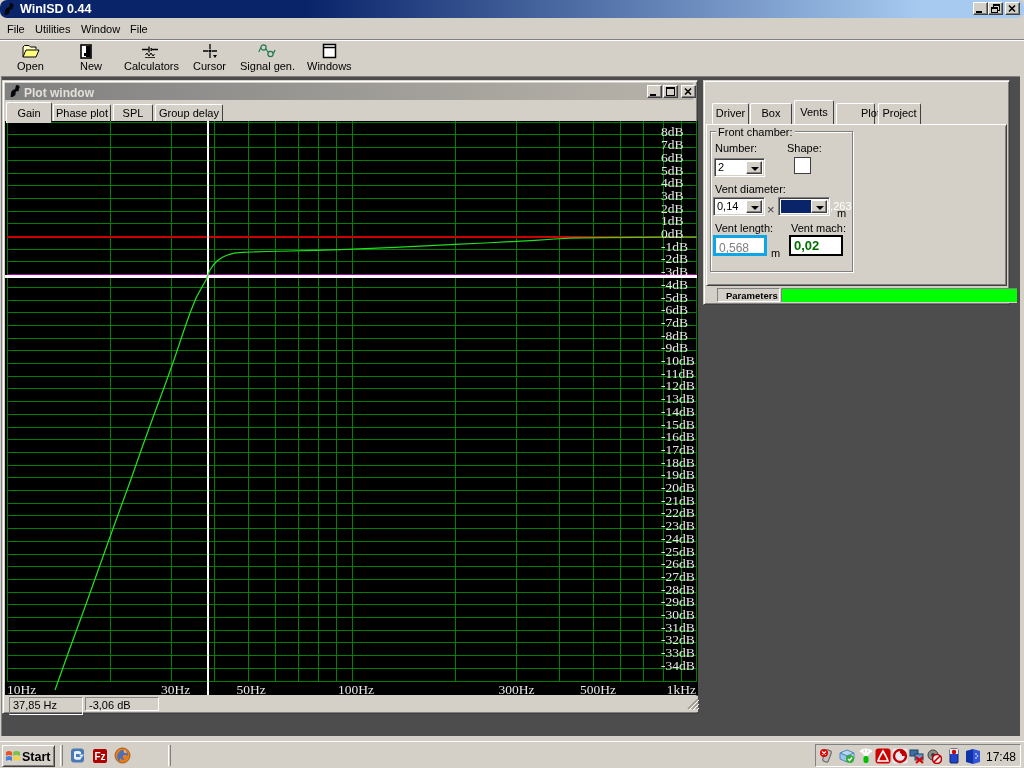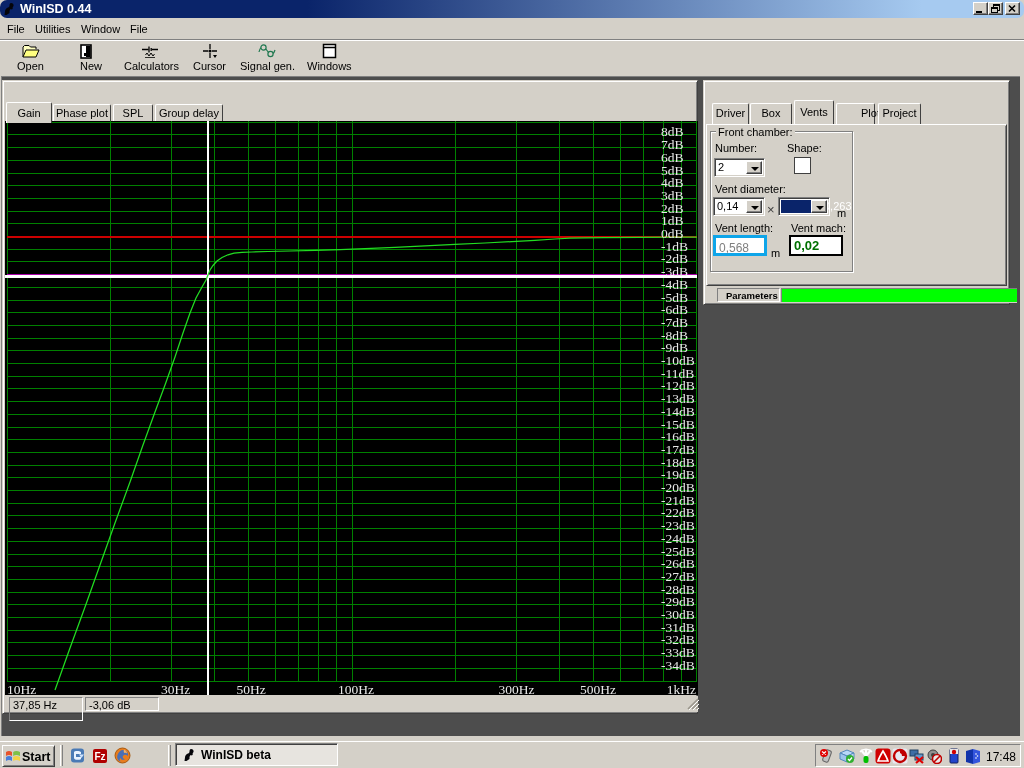--- a/index.html
+++ b/index.html
@@ -87,20 +87,36 @@
     </svg>
   <span class="lbl" style="left:307px;top:19px;">Windows</span>
 </div>
 
 <div class="abs" style="left:1px;top:76px;width:1019px;height:662px;background:#4d4d4d;border-top:1px solid #808080;border-left:1px solid #808080;"></div>
 <div class="abs" style="left:1020px;top:77px;width:4px;height:661px;background:#d4d0c8;"></div>
 <div class="abs" style="left:0;top:736px;width:1024px;height:5px;background:#d4d0c8;"></div>
 
 <div class="abs raised2" style="left:2px;top:80px;width:696px;height:634px;background:#d4d0c8;">
 
+  <div class="abs" style="left:2px;top:2px;width:688px;height:17px;background:linear-gradient(90deg,#808080 0%,#b3afa7 90%);">
+    <svg class="abs" style="left:4px;top:1px" width="14" height="14" viewBox="0 0 14 14">
+        <path d="M8 1 C10 1 11 2.5 10.5 4 L9.5 5.5 L10 6 L9 7.5 L7.5 7 C7 8 6.5 8.5 6.5 9.5 L6.5 11 L3.5 13 L1.5 13 L2 9.5 C2 7.5 3.5 6 5 5.5 C6 5.2 6.5 4.5 6.5 3.5 C6.5 2 7 1 8 1 Z" fill="#05050a"></path>
+      </svg>
+    <span class="abs" style="left:19px;top:3px;color:#e4e0d8;font-weight:bold;font-size:12px;">Plot window</span>
+    <div class="abs titlebtn" style="left:642px;top:2px;"><svg width="13" height="11">
+          <rect x="2" y="8" width="6" height="2" fill="#000"></rect>
+        </svg></div>
+    <div class="abs titlebtn" style="left:658px;top:2px;"><svg width="13" height="11" shape-rendering="crispEdges">
+          <rect x="2.5" y="1.5" width="8" height="8" fill="none" stroke="#000"></rect>
+          <rect x="2.5" y="1.5" width="8" height="1.6" fill="#000" stroke="none"></rect>
+        </svg></div>
+    <div class="abs titlebtn" style="left:676px;top:2px;"><svg width="13" height="11">
+          <path d="M3 2.5 L9 8.5 M9 2.5 L3 8.5" stroke="#000" stroke-width="1.6"></path>
+        </svg></div>
+  </div>
 
   <div class="tab" style="left:3px;top:21px;width:46px;height:21px;line-height:20px;z-index:2;border-bottom:none;">Gain</div>
   <div class="tab" style="left:50px;top:23px;width:58px;height:18px;line-height:17px;">Phase plot</div>
   <div class="tab" style="left:110px;top:23px;width:40px;height:18px;line-height:17px;">SPL</div>
   <div class="tab" style="left:152px;top:23px;width:68px;height:18px;line-height:17px;">Group delay</div>
 
   <div class="abs" style="left:2px;top:40px;width:693px;height:574px;background:#000;overflow:hidden;">
     <svg width="692" height="575" viewBox="0 0 692 575" style="position:absolute;left:0;top:0">
 <rect x="0" y="0" width="692" height="575" fill="#000000"></rect>
 <line x1="2" y1="1.5" x2="692" y2="1.5" stroke="#008000" stroke-width="1" shape-rendering="crispEdges"></line>
@@ -219,21 +235,21 @@
 <text x="170.6" y="572.5" font-family="Liberation Serif" font-size="13.5" fill="#e8e8e8" text-anchor="middle">30Hz</text>
 <text x="246.1" y="572.5" font-family="Liberation Serif" font-size="13.5" fill="#e8e8e8" text-anchor="middle">50Hz</text>
 <text x="351.0" y="572.5" font-family="Liberation Serif" font-size="13.5" fill="#e8e8e8" text-anchor="middle">100Hz</text>
 <text x="511.6" y="572.5" font-family="Liberation Serif" font-size="13.5" fill="#e8e8e8" text-anchor="middle">300Hz</text>
 <text x="593.1" y="572.5" font-family="Liberation Serif" font-size="13.5" fill="#e8e8e8" text-anchor="middle">500Hz</text>
 <text x="691.0" y="572.5" font-family="Liberation Serif" font-size="13.5" fill="#e8e8e8" text-anchor="end">1kHz</text>
 </svg>
   </div>
 
   <div class="abs" style="left:2px;top:615px;width:693px;height:16px;background:#d4d0c8;">
-    <div class="abs sunken" style="left:4px;top:1px;width:74px;height:24px;padding:1px 0 0 3px;">37,85 Hz</div>
+    <div class="abs sunken" style="left:4px;top:1px;width:74px;height:18px;padding:1px 0 0 3px;">37,85 Hz</div>
     <div class="abs sunken" style="left:80px;top:1px;width:74px;height:14px;padding:1px 0 0 3px;">-3,06 dB</div>
     <svg class="abs" style="left:682px;top:2px" width="12" height="13">
         <path d="M11 1 L1 11 M11 5 L5 11 M11 9 L9 11" stroke="#9a968c" stroke-width="1.6"></path>
         <path d="M12 2 L2 12 M12 6 L6 12 M12 10 L10 12" stroke="#fff" stroke-width="1"></path>
       </svg>
   </div>
 </div>
 
 <div class="abs raised2" style="left:703px;top:80px;width:307px;height:225px;background:#d4d0c8;">
 
@@ -310,26 +326,20 @@
       <text x="8" y="12" font-size="10" font-weight="bold" fill="#fff" text-anchor="middle" font-family="Liberation Sans">Fz</text>
     </svg>
   <svg class="abs" style="left:114px;top:5px" width="17" height="17" viewBox="0 0 17 17">
       <circle cx="8.5" cy="8.5" r="7.5" fill="#e87d1e"></circle>
       <circle cx="8.5" cy="8.5" r="7.5" fill="none" stroke="#a85a10" stroke-width="1"></circle>
       <path d="M9 3 C13 3 14.5 6 14 9 C12 7 10 7.5 9 9 C8 10.5 9.5 12 11 12 C9.5 13.5 7 13 6.5 11 C5 12 6 14 7 14.5 C4 14 2.5 11 3.5 8 C4.5 5 6.5 3 9 3 Z" fill="#4a6fb5"></path>
       <path d="M10 2.5 C12 3.5 13 5 13.2 6.5 C12 5.5 11 5.5 10.2 6 C9.5 4.7 9.7 3.3 10 2.5 Z" fill="#f5b060"></path>
     </svg>
   <div class="abs" style="left:168px;top:3px;width:3px;height:21px;border-left:1px solid #fff;border-right:1px solid #808080;"></div>
 
-  <div class="abs sunken" style="left:175px;top:1px;width:163px;height:23px;background:#e7e4df;box-shadow:inset 1px 1px 0 #404040;">
-    <svg class="abs" style="left:7px;top:4px" width="14" height="14" viewBox="0 0 14 14">
-        <path d="M8 1 C10 1 11 2.5 10.5 4 L9.5 5.5 L10 6 L9 7.5 L7.5 7 C7 8 6.5 8.5 6.5 9.5 L6.5 11 L3.5 13 L1.5 13 L2 9.5 C2 7.5 3.5 6 5 5.5 C6 5.2 6.5 4.5 6.5 3.5 C6.5 2 7 1 8 1 Z" fill="#05050a"></path>
-      </svg>
-    <span class="abs" style="left:25px;top:4px;font-weight:bold;font-size:12px;">WinISD beta</span>
-  </div>
 
   <div class="abs sunken" style="left:815px;top:2px;width:206px;height:23px;">
     <svg class="abs" style="left:3px;top:3px" width="16" height="16" viewBox="0 0 16 16">
         <rect x="5" y="2" width="6" height="12" rx="2" fill="#c0c0c0" stroke="#666" transform="rotate(20 8 8)"></rect>
         <circle cx="5" cy="5" r="4" fill="#e00000"></circle>
         <path d="M3 3.5 L7 6.5 M7 3.5 L3 6.5" stroke="#fff" stroke-width="1.2"></path>
       </svg>
     <svg class="abs" style="left:23px;top:3px" width="16" height="16" viewBox="0 0 16 16">
         <path d="M1 5 L8 2 L15 5 L8 8 Z" fill="#b8d8f8" stroke="#5588bb"></path>
         <path d="M1 5 L1 11 L8 14 L8 8 Z" fill="#9cc4ec" stroke="#5588bb"></path>

